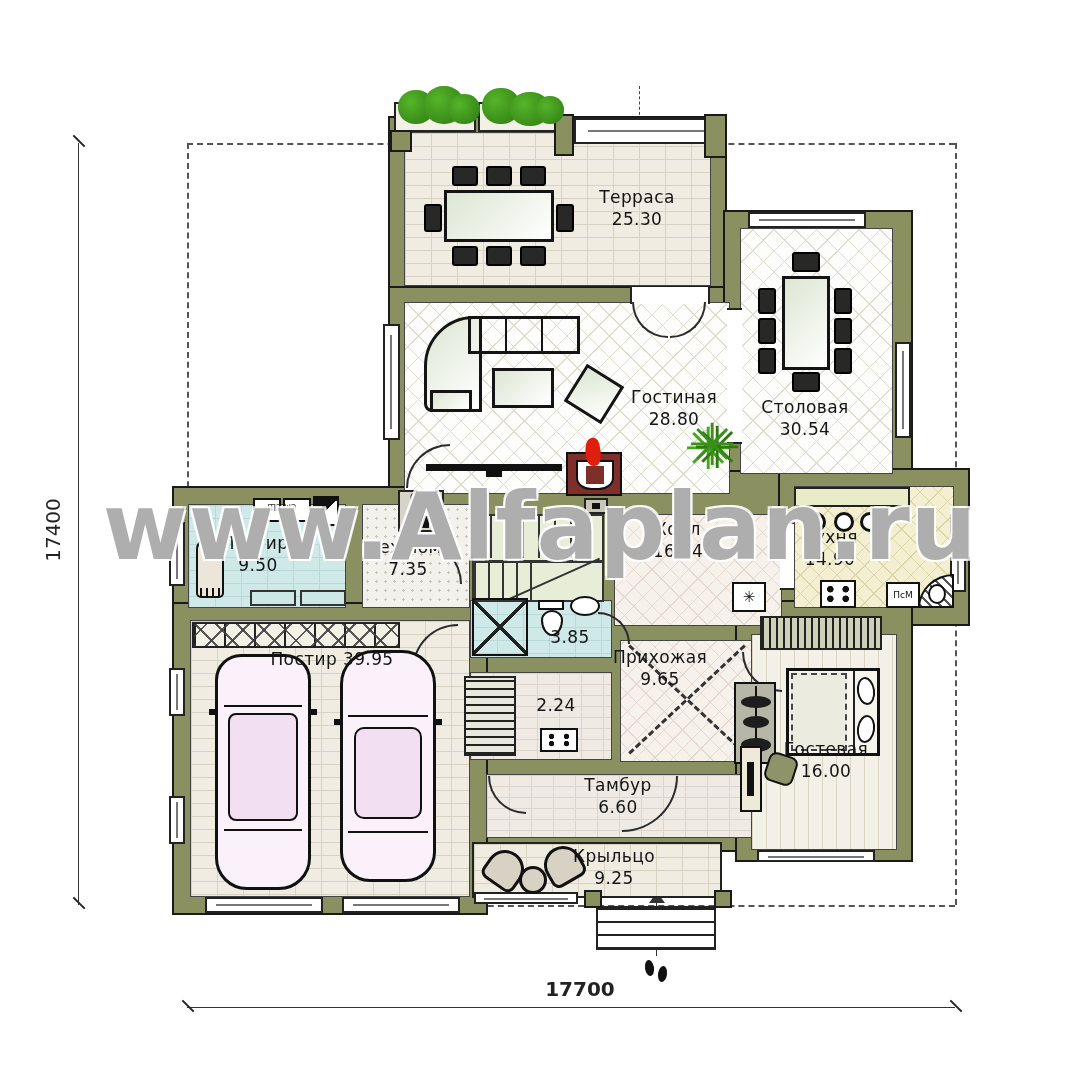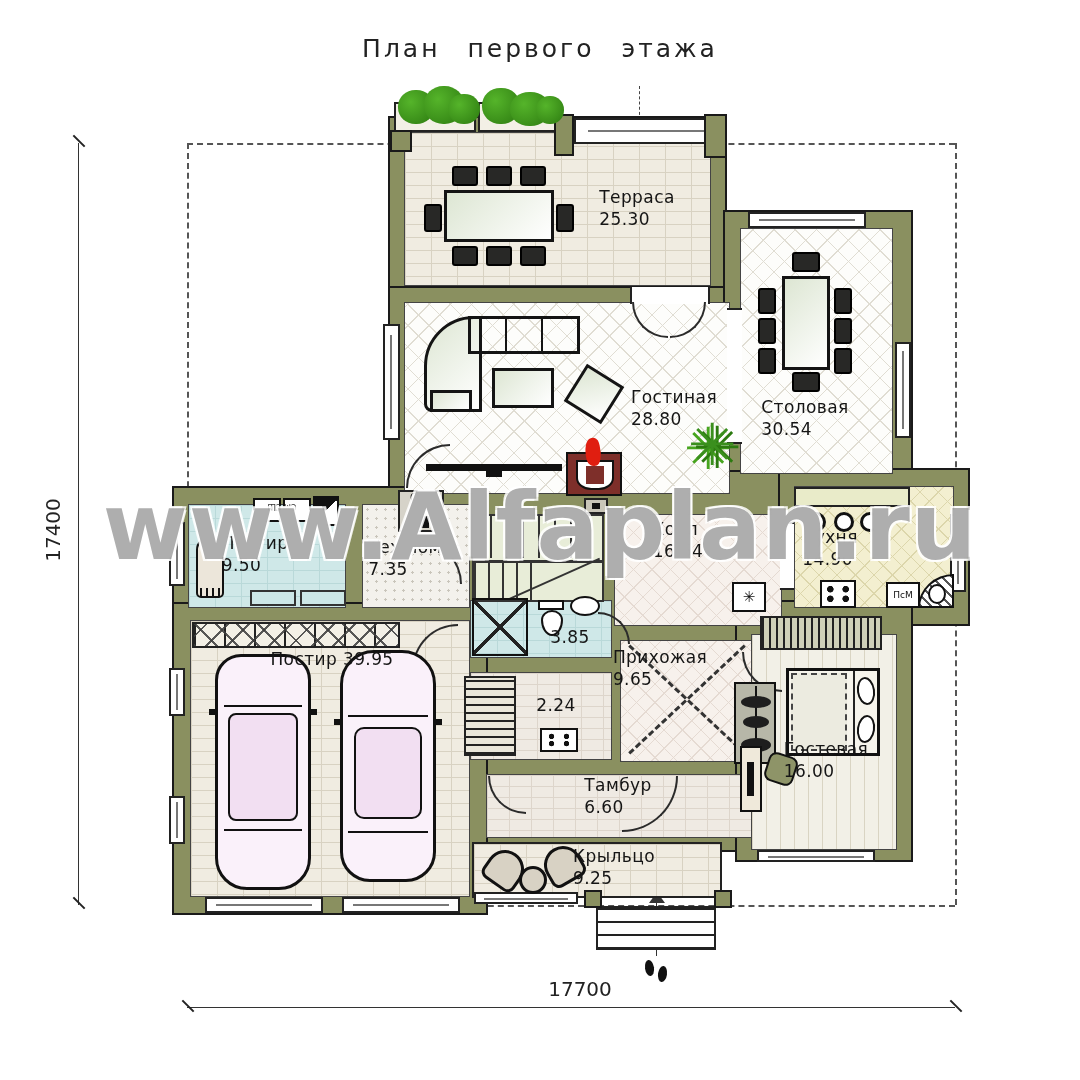--- a/index.html
+++ b/index.html
@@ -15,53 +15,52 @@
   .f-lat-yel{background-color:#f3efd0;background-image:repeating-linear-gradient(45deg,#dcd6ab 0 1px,transparent 1px 13px),repeating-linear-gradient(-45deg,#dcd6ab 0 1px,transparent 1px 13px);}
   .f-blue{background-color:#cfe8e8;background-image:linear-gradient(#b9d9d9 1px,transparent 1px),linear-gradient(90deg,#b9d9d9 1px,transparent 1px);background-size:26px 13px;}
   .f-dots{background-color:#f3f1ec;background-image:radial-gradient(#c9c5bb 1px,transparent 1.4px);background-size:9px 9px;}
   .f-plank{background-color:#f2f0e7;background-image:repeating-linear-gradient(90deg,#d9d4c3 0 1px,transparent 1px 14px);}
   .win{position:absolute;box-sizing:border-box;background:#fff;border:2px solid #222;z-index:4;}
   .win.h::after{content:"";position:absolute;left:8%;right:8%;top:45%;border-top:2px solid #777;}
   .win.v::after{content:"";position:absolute;top:8%;bottom:8%;left:42%;border-left:2px solid #777;}
   .door{position:absolute;box-sizing:border-box;z-index:4;border:0 solid #2b2b2b;}
   .furn{position:absolute;box-sizing:border-box;border:2px solid #141414;background:linear-gradient(135deg,#dde6d3,#ffffff);z-index:5;}
   .chair{position:absolute;box-sizing:border-box;background:#282826;border:2px solid #000;border-radius:3px;z-index:5;}
-  .lbl{position:absolute;transform:translateX(-50%);text-align:left;font-size:17px;line-height:22px;color:#151515;letter-spacing:.4px;white-space:nowrap;z-index:6;}
+  .lbl{position:absolute;transform:translateX(-50%);text-align:center;font-size:17px;line-height:22px;color:#151515;letter-spacing:.4px;white-space:nowrap;z-index:6;}
   .tinybox{position:absolute;box-sizing:border-box;background:#fff;border:2px solid #111;z-index:5;display:flex;align-items:center;justify-content:center;font-size:9px;color:#111;}
   .dash{position:absolute;z-index:0;}
   .dim{position:absolute;z-index:0;}
   .dim-lbl{position:absolute;font-size:20px;color:#222;z-index:0;text-align:center;}
   .tick{position:absolute;width:16px;height:2px;background:#222;transform:rotate(45deg);z-index:0;}
   .blob{position:absolute;border-radius:48%;background:radial-gradient(circle at 35% 35%,#55b42a,#2c7a10);z-index:5;}
   #watermark{position:absolute;left:85px;top:474px;width:910px;text-align:center;font-size:92px;font-weight:bold;
     color:rgba(125,125,125,.62);z-index:9;pointer-events:none;letter-spacing:1px;
     text-shadow:2px 2px 0 rgba(255,255,255,.85),-2px -2px 0 rgba(255,255,255,.85),2px -2px 0 rgba(255,255,255,.85),-2px 2px 0 rgba(255,255,255,.85);}
   #title{position:absolute;left:0;top:34px;width:1080px;text-align:center;font-size:25px;color:#222;
          letter-spacing:3px;word-spacing:16px;z-index:6;}
 </style>
 </head>
 <body>
 
 <div id="stage">
 
-  <div id="title">План первого этажа</div>
 
   <div class="dash" style="left:187px;top:143px;height:762px;border-left:2px dashed #555;"></div>
   <div class="dash" style="left:955px;top:143px;height:762px;border-left:2px dashed #555;"></div>
   <div class="dash" style="left:187px;top:143px;width:768px;border-top:2px dashed #555;"></div>
   <div class="dash" style="left:187px;top:905px;width:768px;border-top:2px dashed #555;"></div>
 
   <div class="dim" style="left:78px;top:143px;height:762px;border-left:1.5px solid #333;"></div>
   <div class="tick" style="left:71px;top:140px;"></div>
   <div class="tick" style="left:71px;top:902px;"></div>
   <div class="dim-lbl" style="left:-12px;top:518px;width:130px;transform:rotate(-90deg);"><span>17400</span></div>
   <div class="dim" style="left:187px;top:1007px;width:768px;border-top:1.5px solid #333;"></div>
   <div class="tick" style="left:180px;top:1005px;"></div>
   <div class="tick" style="left:948px;top:1005px;"></div>
-  <div class="dim-lbl" style="left:510px;top:977px;width:140px;"><span>17700</span></div>
+  <div class="dim-lbl" style="left:510px;top:977px;width:140px;font-weight:bold;"><span>17700</span></div>
 
   <div class="dim" style="left:639px;top:86px;height:60px;border-left:1px dashed #444;"></div>
   <div class="abs" style="left:632px;top:146px;width:0;height:0;border-left:8px solid transparent;border-right:8px solid transparent;border-top:10px solid #333;z-index:1;"></div>
   <div class="dim" style="left:656px;top:898px;height:58px;border-left:1.5px solid #333;"></div>
   <div class="abs" style="left:649px;top:892px;width:0;height:0;border-left:8px solid transparent;border-right:8px solid transparent;border-bottom:11px solid #333;z-index:1;"></div>
   <div class="abs" style="left:645px;top:960px;width:9px;height:16px;background:#111;border-radius:50%;transform:rotate(-8deg);z-index:1;"></div>
   <div class="abs" style="left:658px;top:966px;width:9px;height:16px;background:#111;border-radius:50%;transform:rotate(8deg);z-index:1;"></div>
 
   <div class="wall" style="left:388px;top:116px;width:339px;height:176px;"></div>
   <div class="wall" style="left:388px;top:286px;width:357px;height:228px;"></div>

